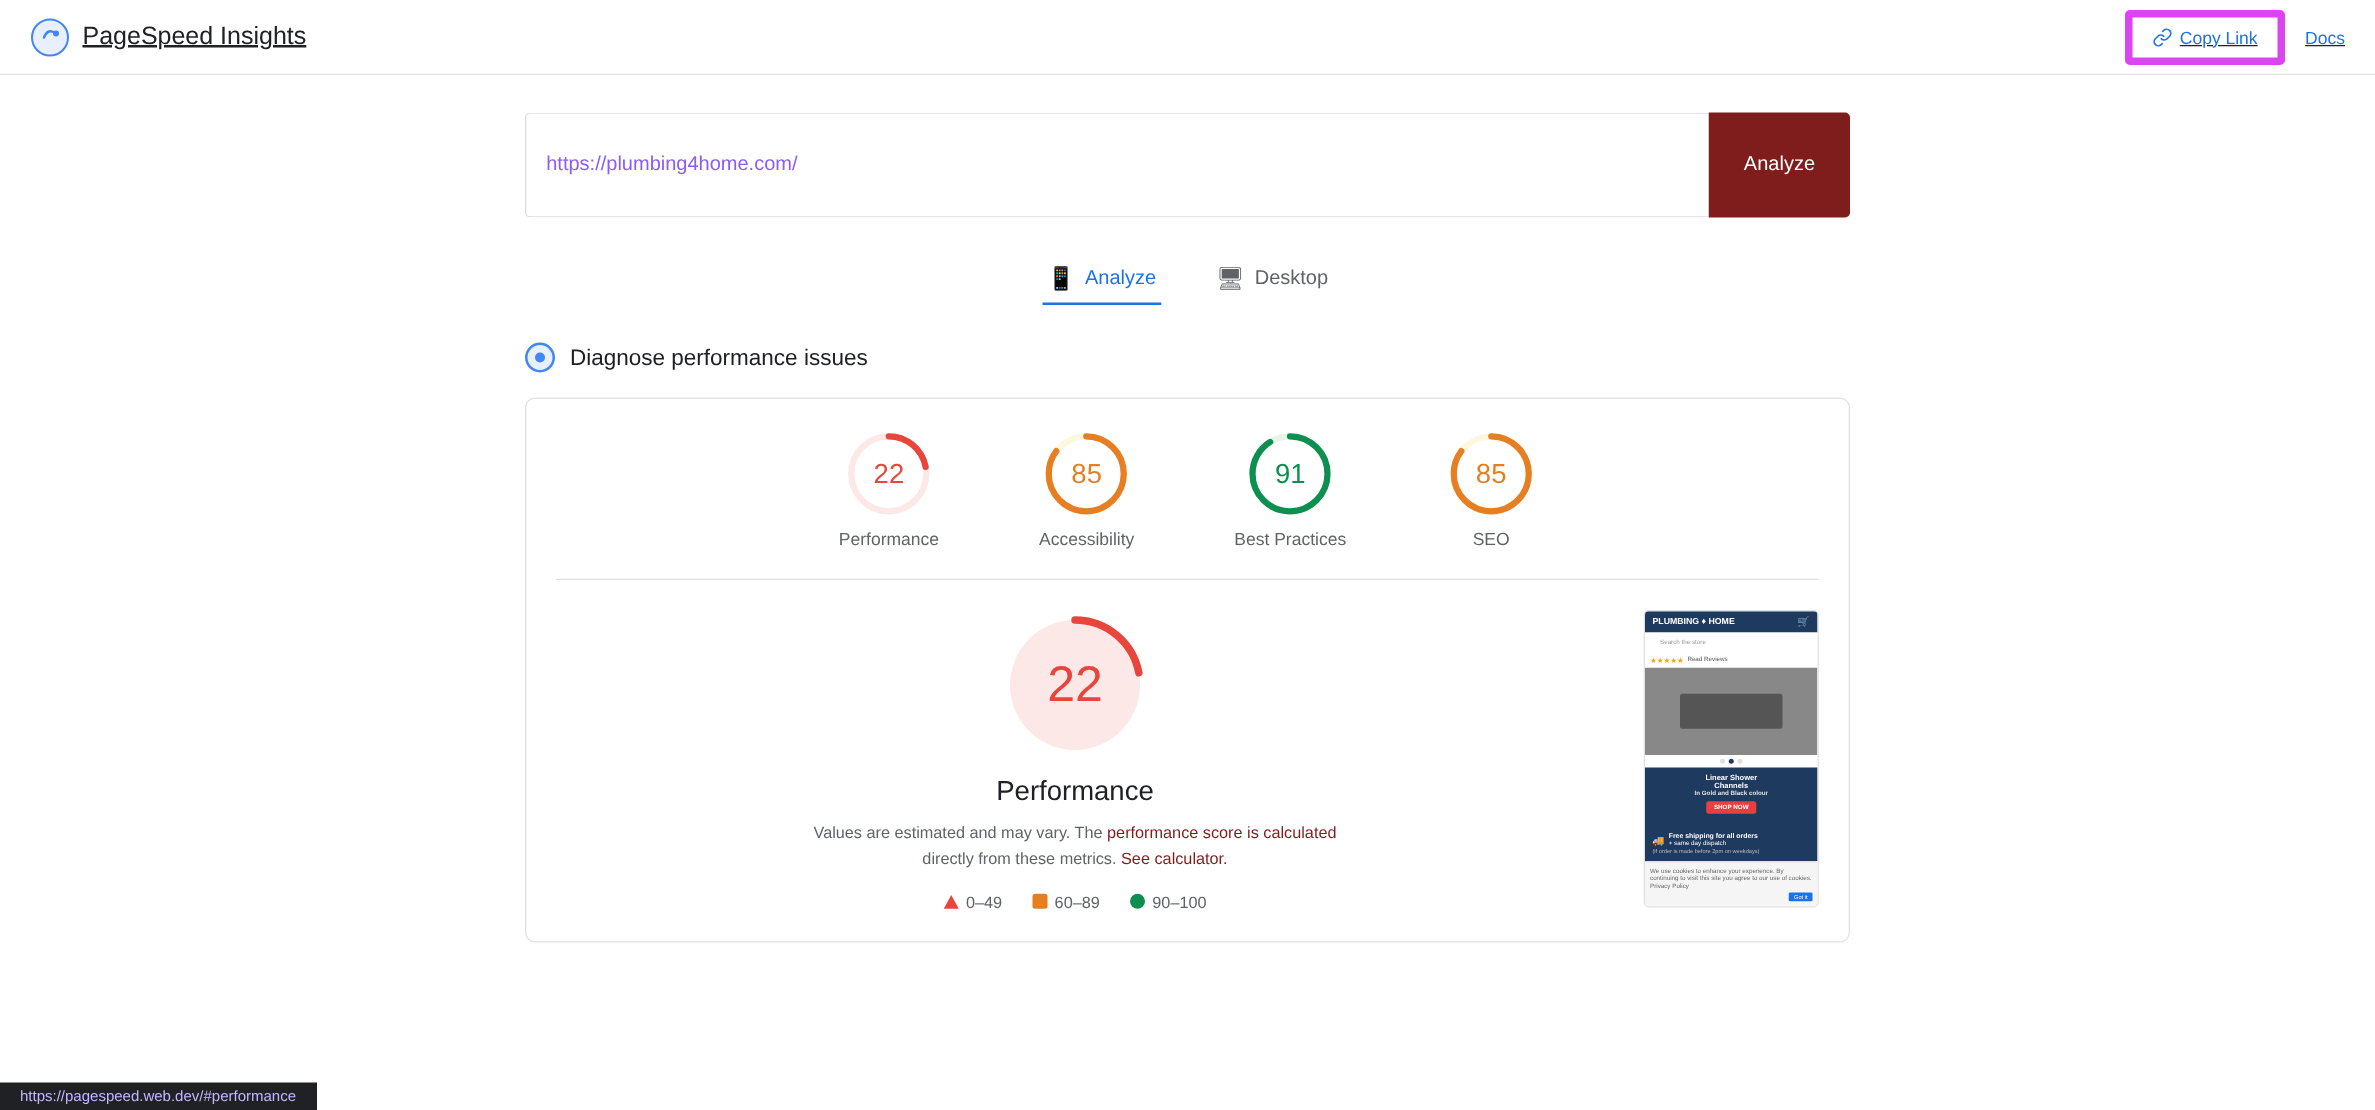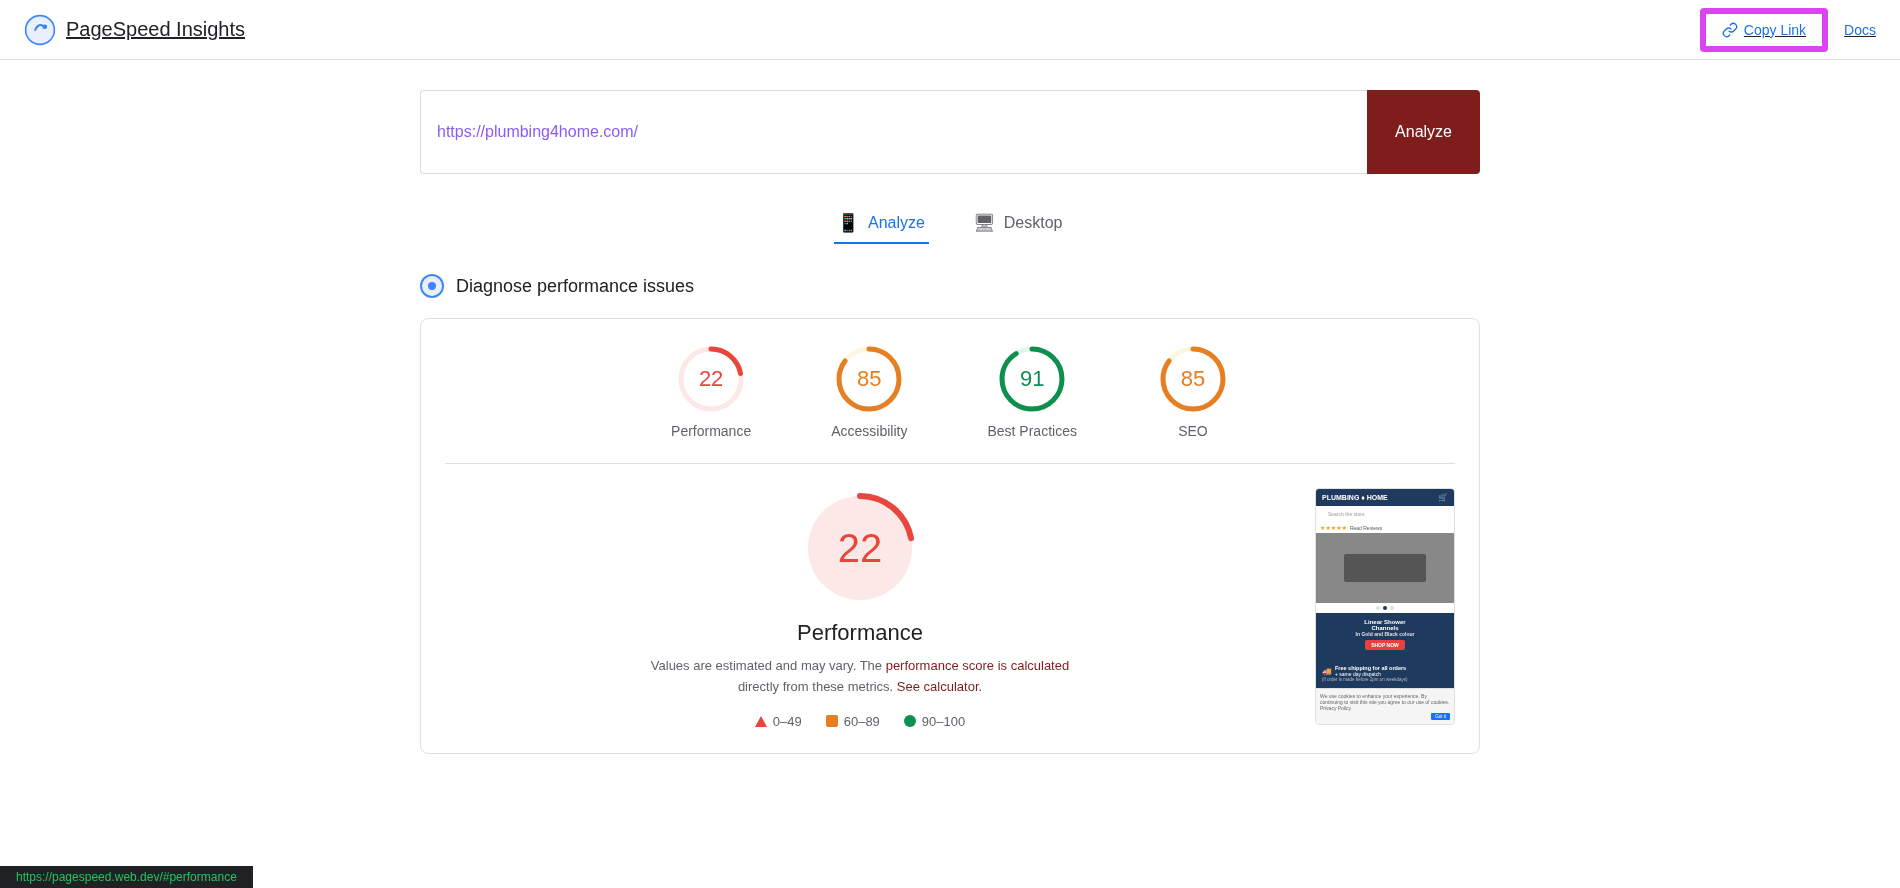--- a/index.html
+++ b/index.html
@@ -361,21 +361,21 @@
       width: 4px;
       height: 4px;
       border-radius: 50%;
       background: #e0e0e0;
     }
     .preview-dot.active { background: #1e3a5f; }
 
     
     .status-bar {
       background: #202124;
-      color: #22c55e;
+      color: #c4b5fd;
       font-size: 12px;
       padding: 4px 16px;
       position: fixed;
       bottom: 0;
       left: 0;
       width: auto;
       max-width: 400px;
     }
   </style>
 </head>

